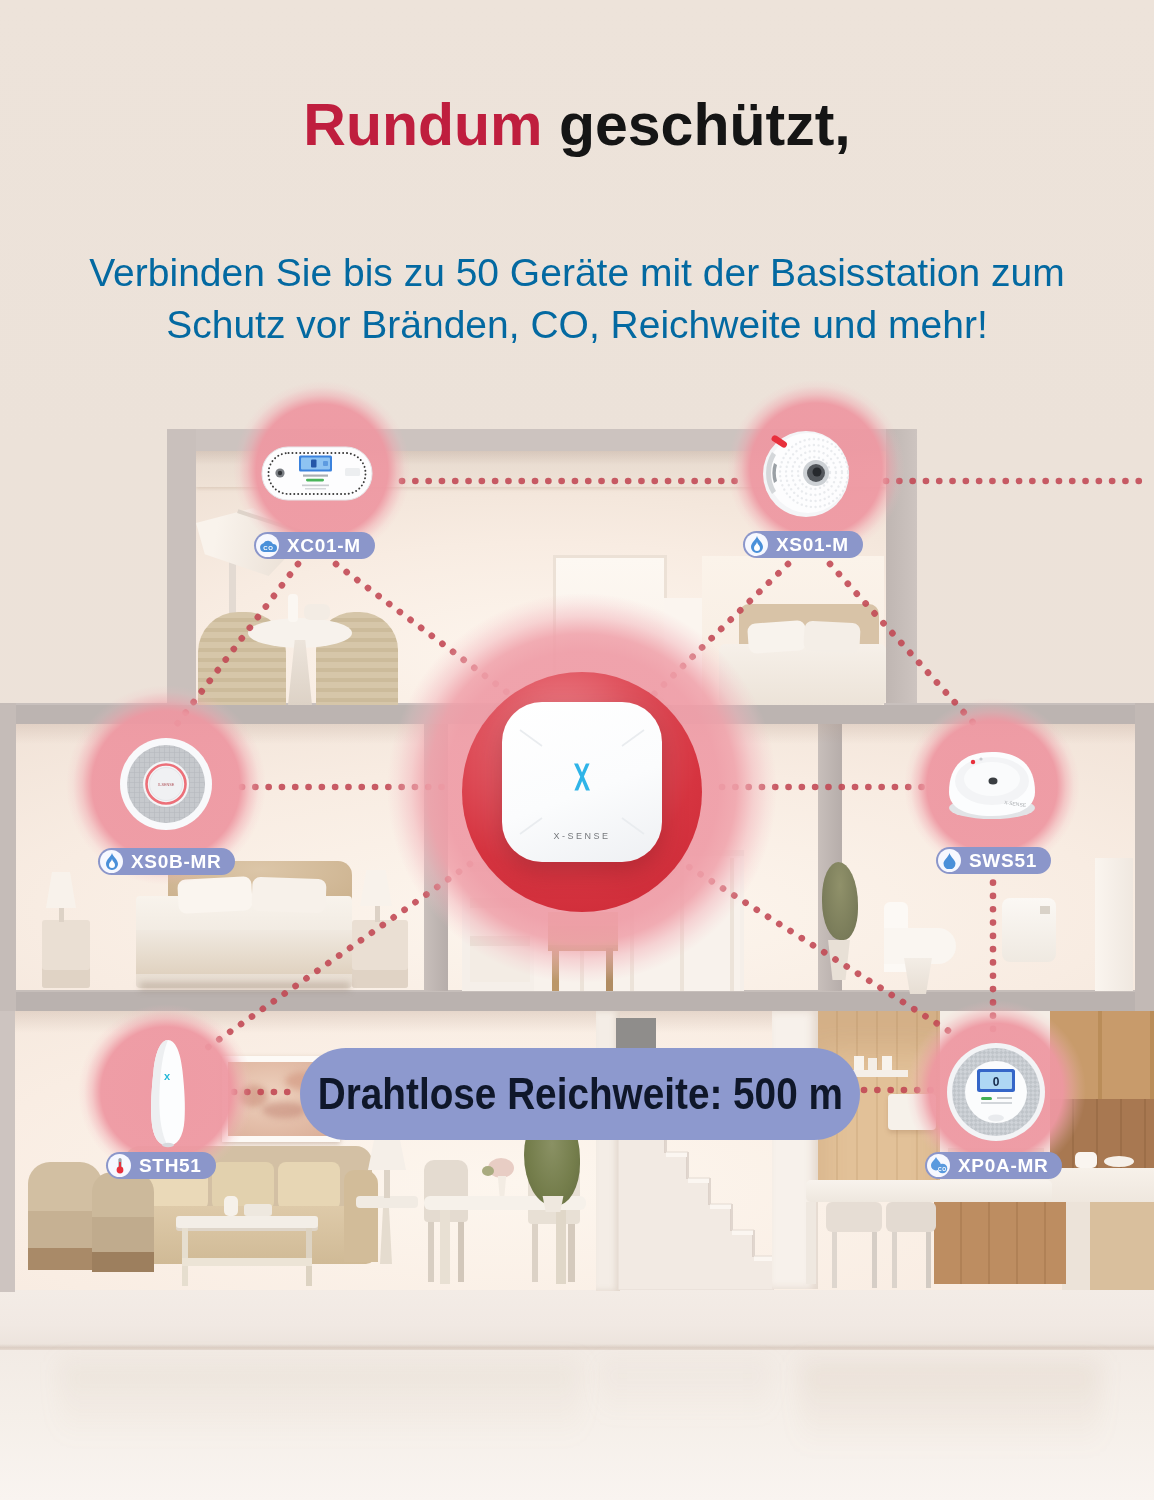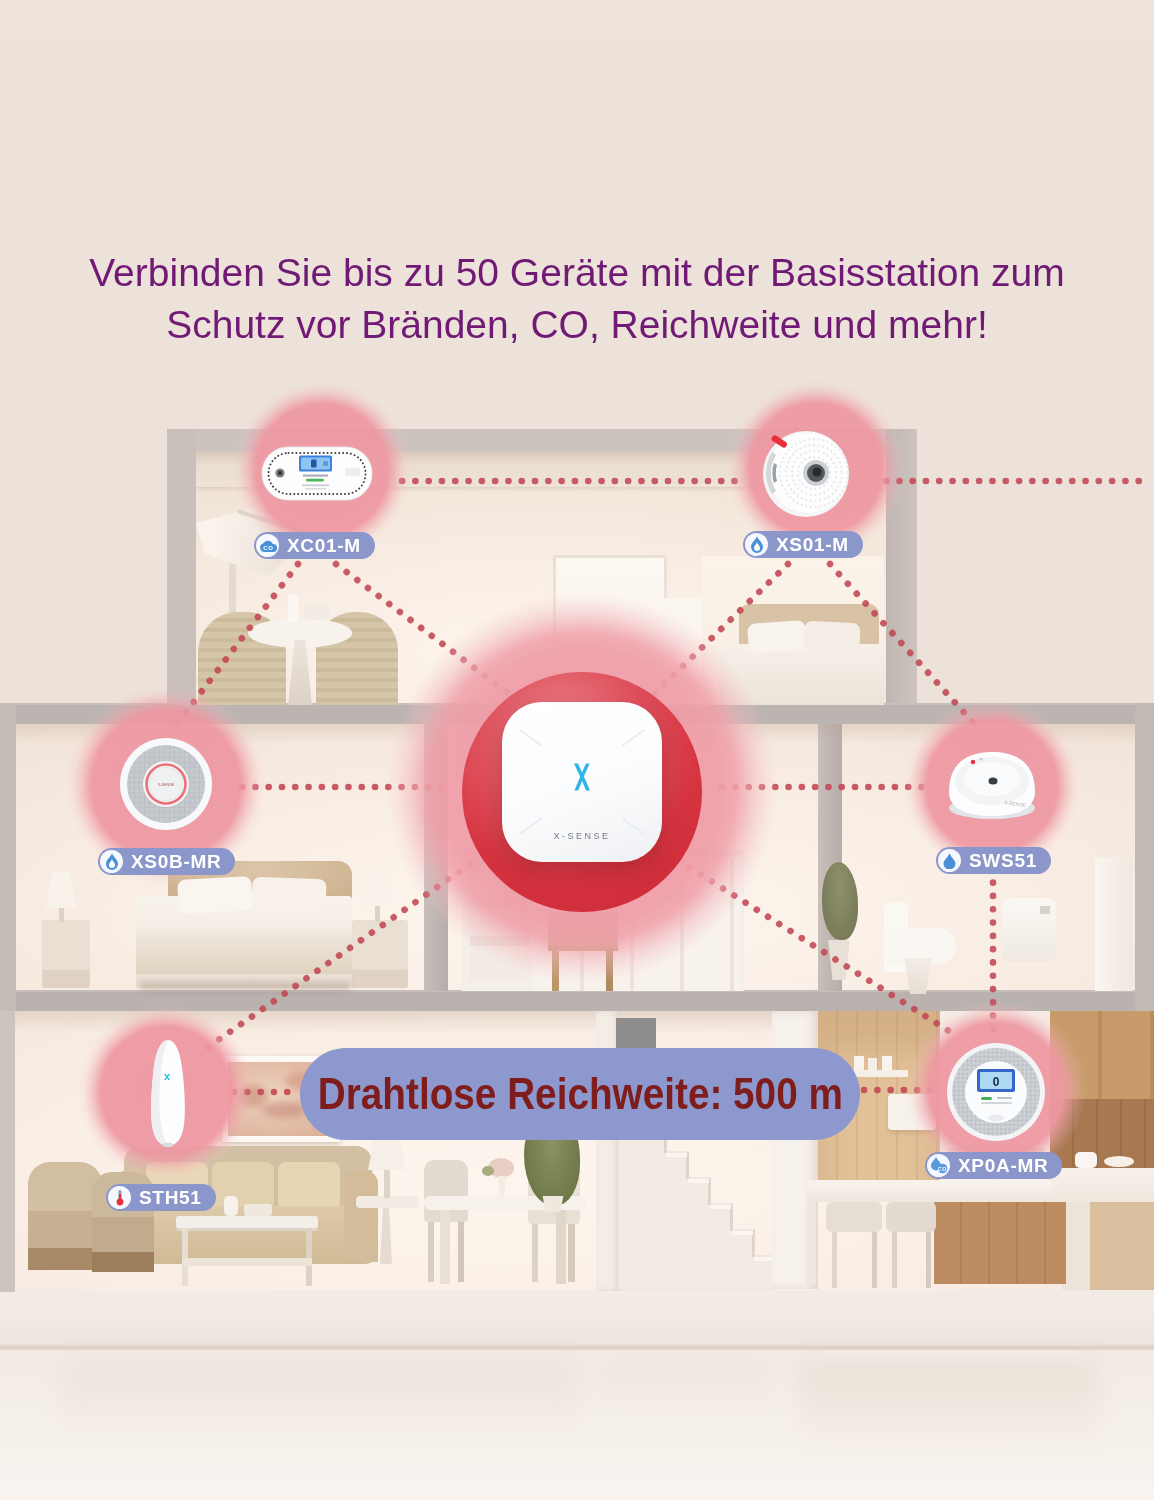--- a/index.html
+++ b/index.html
@@ -8,23 +8,24 @@
        background:linear-gradient(180deg,#ede3da 0%,#ece2d9 30%,#ede2d9 60%,#f0e7df 100%);}
   .abs{position:absolute;}
   .pill{position:absolute;height:27px;background:#8b96ca;border-radius:14px;color:#fff;
         font-weight:bold;font-size:19px;letter-spacing:0.7px;display:flex;align-items:center;gap:8px;padding:0 14px 0 2px;}
   .pico{width:23px;height:23px;border-radius:50%;background:#f6f8ff;display:flex;align-items:center;justify-content:center;flex:0 0 23px;}
 </style>
 </head>
 <body>
 
 <div class="abs" style="left:0;top:92px;width:1154px;text-align:center;font-weight:bold;font-size:59px;line-height:66px;color:#151515;letter-spacing:0px;">
-</div>
-
-<div class="abs" style="left:0;top:247px;width:1154px;text-align:center;font-size:39px;line-height:52px;color:#701a75;">
+  <div><span style="color:#bf1e3e">Rundum</span> geschützt,</div>
+</div>
+
+<div class="abs" style="left:0;top:247px;width:1154px;text-align:center;font-size:39px;line-height:52px;color:#0369a1;">
   <div>Verbinden Sie bis zu 50 Geräte mit der Basisstation zum</div>
   <div>Schutz vor Bränden, CO, Reichweite und mehr!</div>
 </div>
 
 <div id="house" class="abs" style="left:0;top:0;width:1154px;height:1500px;">
 
   <div class="abs" style="left:196px;top:451px;width:690px;height:254px;background:radial-gradient(ellipse 90% 80% at 50% 80%,#fdf5ed 0%,#f8ece2 55%,#f0e2d6 100%);"></div>
 
   <div class="abs" style="left:196px;top:451px;width:690px;height:36px;background:linear-gradient(180deg,#e7dacf,#efe2d6);box-shadow:0 2px 3px rgba(190,165,145,0.35);"></div>
 
@@ -443,21 +444,21 @@
 
 <div class="pill" style="left:936px;top:847px;">
   <div class="pico">
       <svg width="13" height="16" viewBox="0 0 13 16">
         <path d="M6.5 0 C7.5 4 12.5 7 12.5 10.5 A6 6 0 0 1 0.5 10.5 C0.5 7 5.5 4 6.5 0 Z" fill="#4a90d9"></path>
       </svg>
     </div>
   <span>SWS51</span>
 </div>
 
-<div class="pill" style="left:106px;top:1184px;">
+<div class="pill" style="left:106px;top:1152px;">
   <div class="pico">
       <svg width="10" height="17" viewBox="0 0 10 17">
         <rect x="3.4" y="1" width="3.2" height="10" rx="1.6" fill="#9aa0a6"></rect>
         <circle cx="5" cy="13" r="3.4" fill="#e8303c"></circle>
         <rect x="4" y="5" width="2" height="7" fill="#e8303c"></rect>
       </svg>
     </div>
   <span>STH51</span>
 </div>
 
@@ -465,15 +466,15 @@
   <div class="pico">
       <svg width="18" height="17" viewBox="0 0 18 17">
         <path d="M6 0 C7 3 11 5 11 8.5 A5 5 0 0 1 1 8.5 C1 5 5 3 6 0 Z" fill="#5a9ade"></path>
         <circle cx="12.5" cy="11.5" r="4.8" fill="#5a9ade"></circle>
         <text x="12.5" y="13.8" text-anchor="middle" font-size="5" font-weight="bold" fill="#fff" font-family="Liberation Sans">CO</text>
       </svg>
     </div>
   <span>XP0A-MR</span>
 </div>
 
-<div class="abs" style="left:300px;top:1048px;width:560px;height:92px;border-radius:46px;background:#8d99ce;display:flex;align-items:center;justify-content:center;color:#7f1d1d;font-weight:bold;font-size:44px;white-space:nowrap;">
+<div class="abs" style="left:300px;top:1048px;width:560px;height:92px;border-radius:46px;background:#8d99ce;display:flex;align-items:center;justify-content:center;color:#0f172a;font-weight:bold;font-size:44px;white-space:nowrap;">
     <span style="display:inline-block;transform:scaleX(0.88);">Drahtlose Reichweite: 500 m</span>
   </div>
 
 </body></html>

